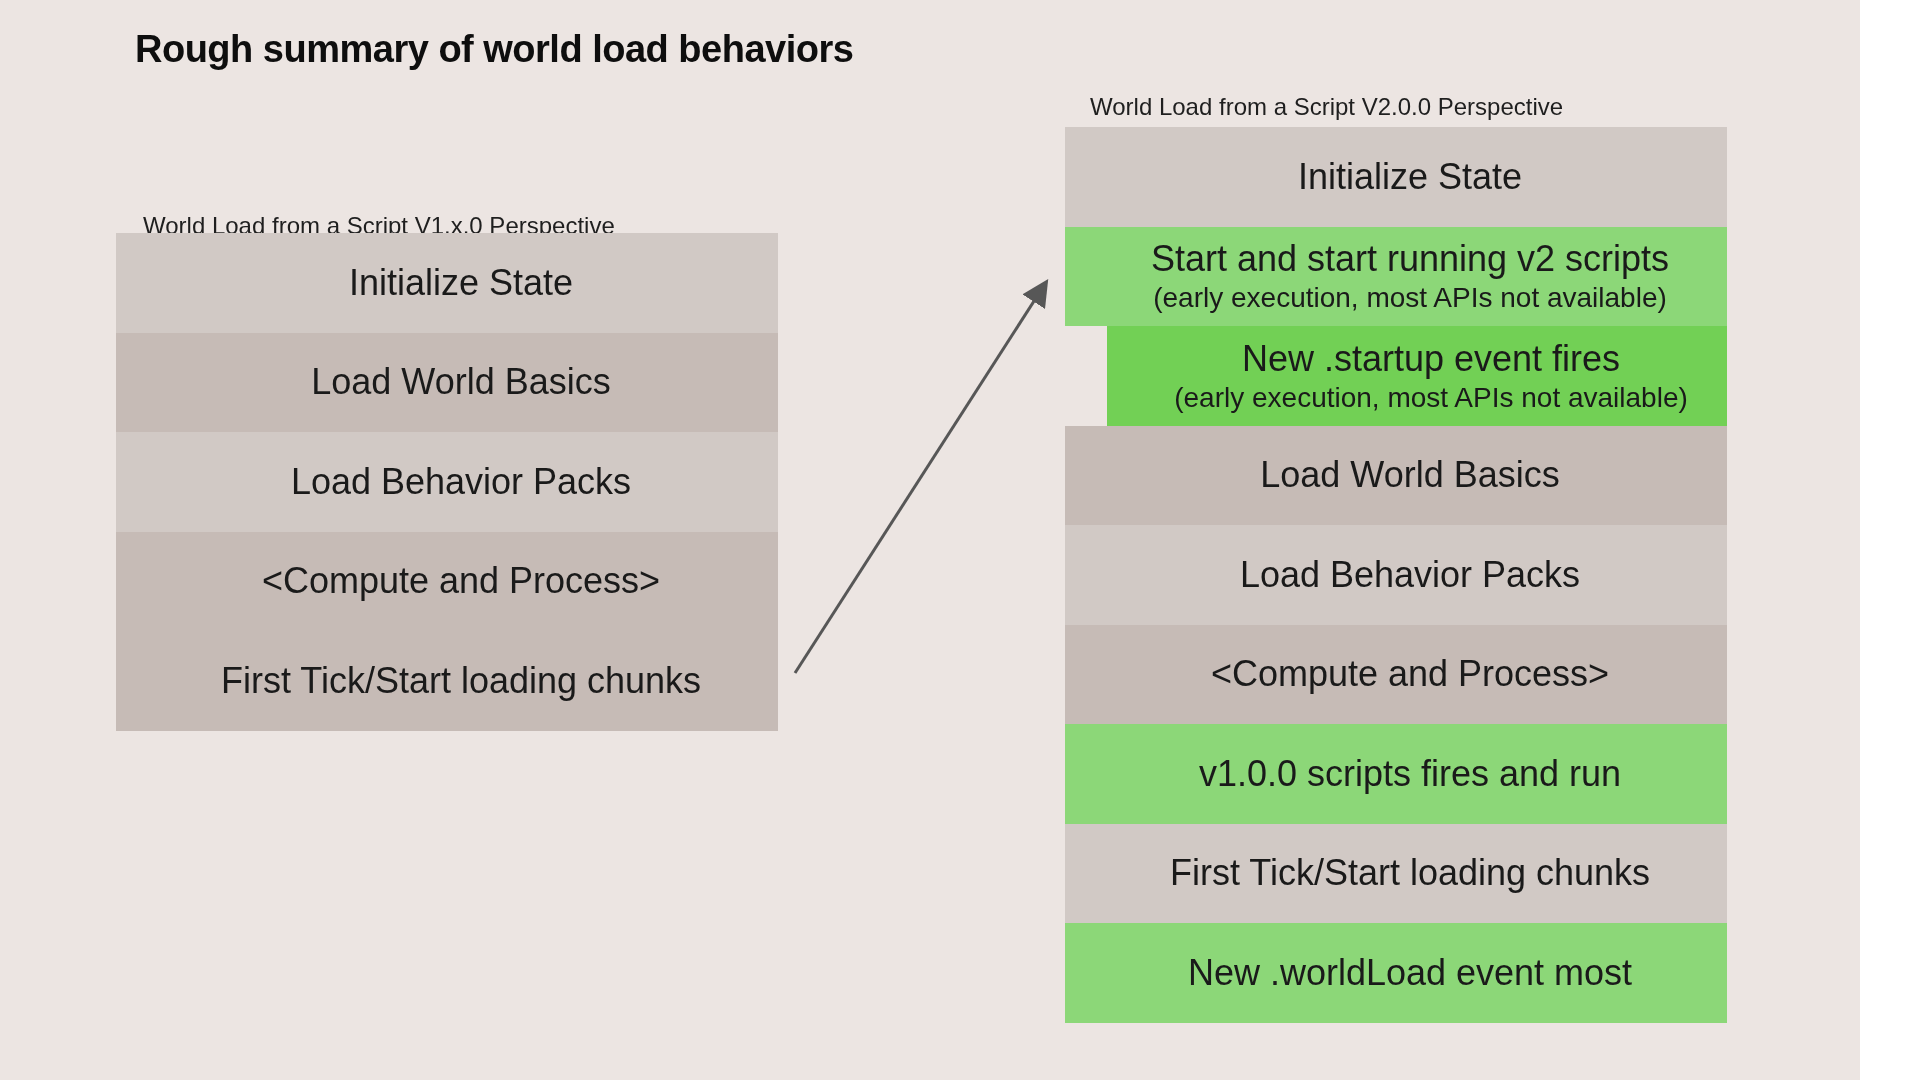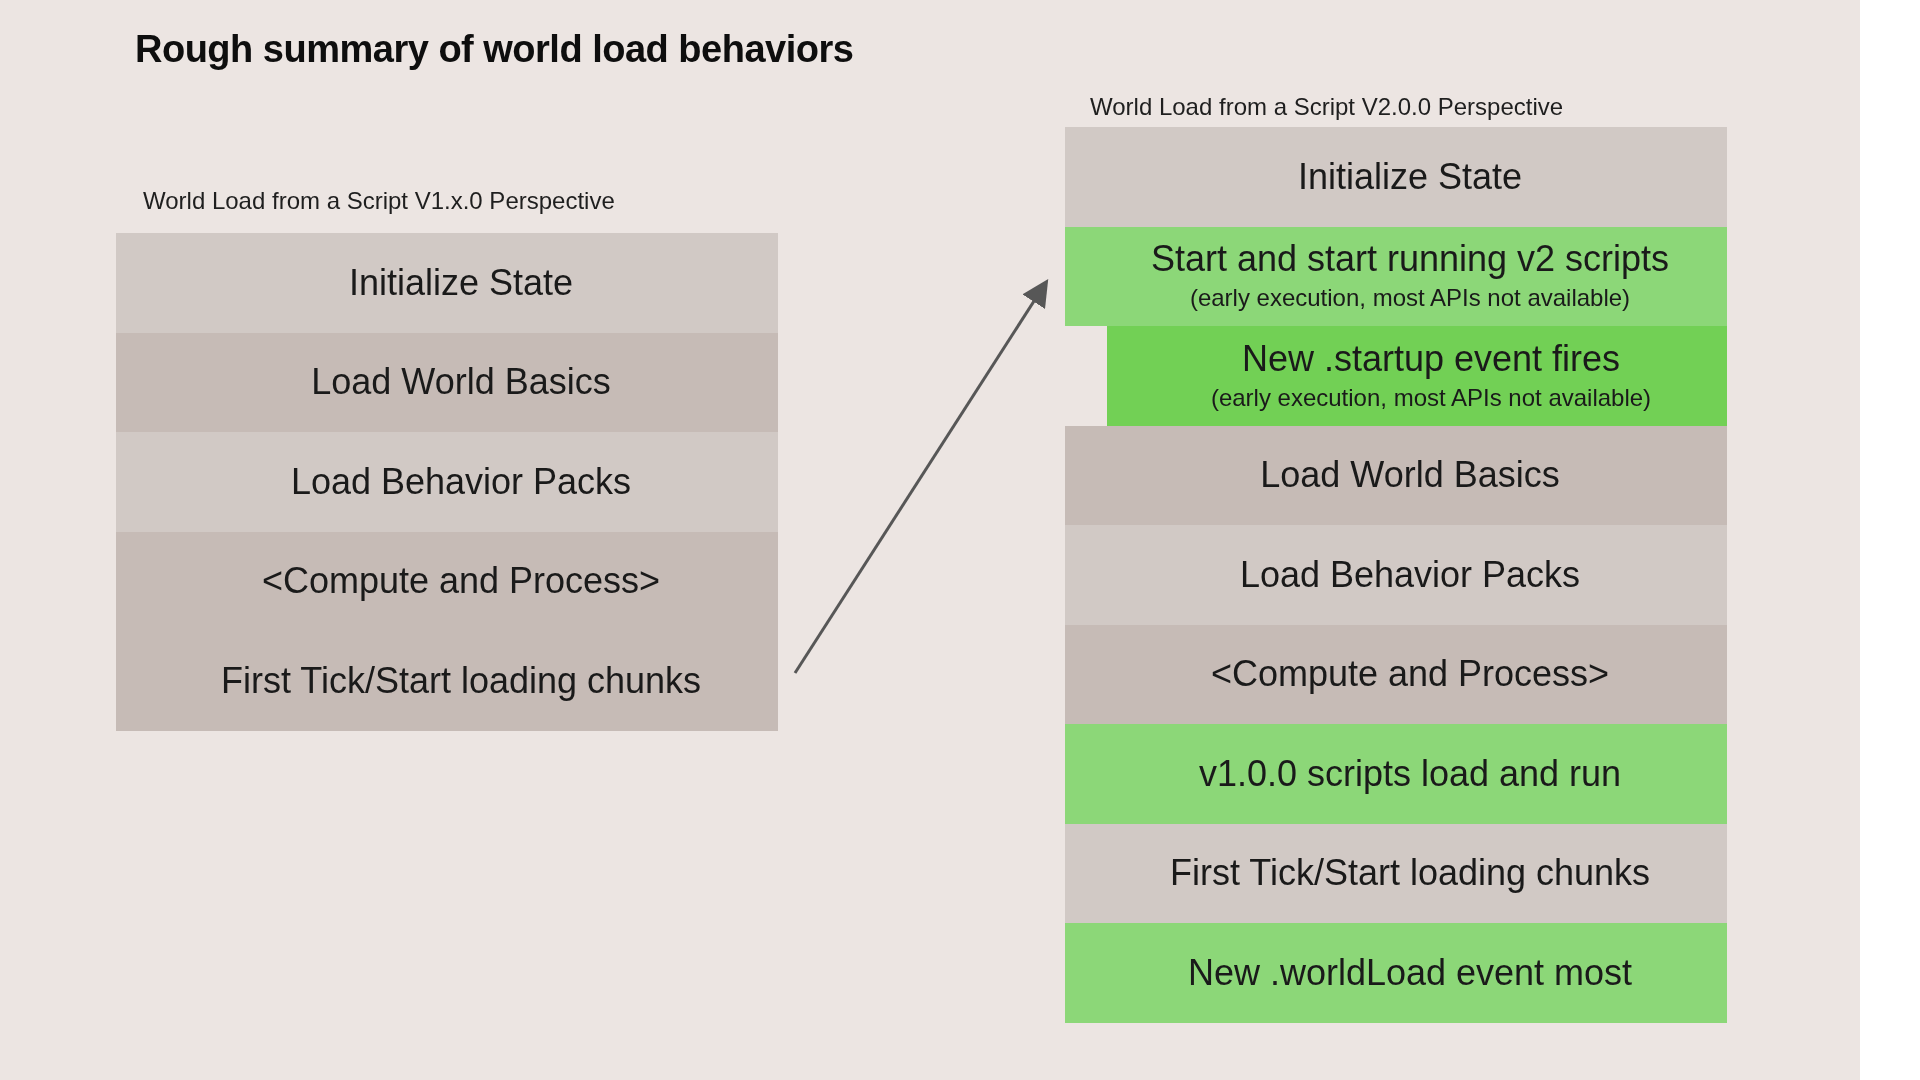--- a/index.html
+++ b/index.html
@@ -25,21 +25,21 @@
     color: #0E0E0E;
     white-space: nowrap;
   }
   .col-header {
     position: absolute;
     font-size: 24px;
     line-height: 30px;
     color: #1F1F1F;
     white-space: nowrap;
   }
-  .col-header.left  { left: 143px;  top: 186px; }
+  .col-header.left  { left: 143px;  top: 211px; }
   .col-header.right { left: 1090px; top: 92px; }
   .flow-box {
     position: absolute;
     width: 662px;
   }
   .flow-box.left  { left: 116px;  top: 233px; }
   .flow-box.right { left: 1065px; top: 127px; }
   .flow-row {
     box-sizing: border-box;
     height: 99.5px;
@@ -48,21 +48,21 @@
     flex-direction: column;
     justify-content: center;
     align-items: center;
   }
   .flow-row .row-label {
     font-size: 36px;
     line-height: 44px;
     white-space: nowrap;
   }
   .flow-row .row-sublabel {
-    font-size: 24px;
+    font-size: 28px;
     line-height: 34px;
     white-space: nowrap;
   }
   .flow-row.light      { background: var(--row_light, #D1C9C5); }
   .flow-row.dark       { background: var(--row_dark, #C6BBB6); }
   .flow-row.green      { background: var(--green, #8CD778); }
   .flow-row.green_dark { background: var(--green_dark, #72D055); margin-left: 42px; }
   .arrow-layer {
     position: absolute;
     left: 0; top: 0;
@@ -124,21 +124,21 @@
       <div class="flow-row dark">
         <span class="row-label">Load World Basics</span>
       </div>
       <div class="flow-row light">
         <span class="row-label">Load Behavior Packs</span>
       </div>
       <div class="flow-row dark">
         <span class="row-label">&lt;Compute and Process&gt;</span>
       </div>
       <div class="flow-row green">
-        <span class="row-label">v1.0.0 scripts load and run</span>
+        <span class="row-label">v1.0.0 scripts fires and run</span>
       </div>
       <div class="flow-row light">
         <span class="row-label">First Tick/Start loading chunks</span>
       </div>
       <div class="flow-row green">
         <span class="row-label">New .worldLoad event most</span>
       </div>
     </div>
 
 </div>

